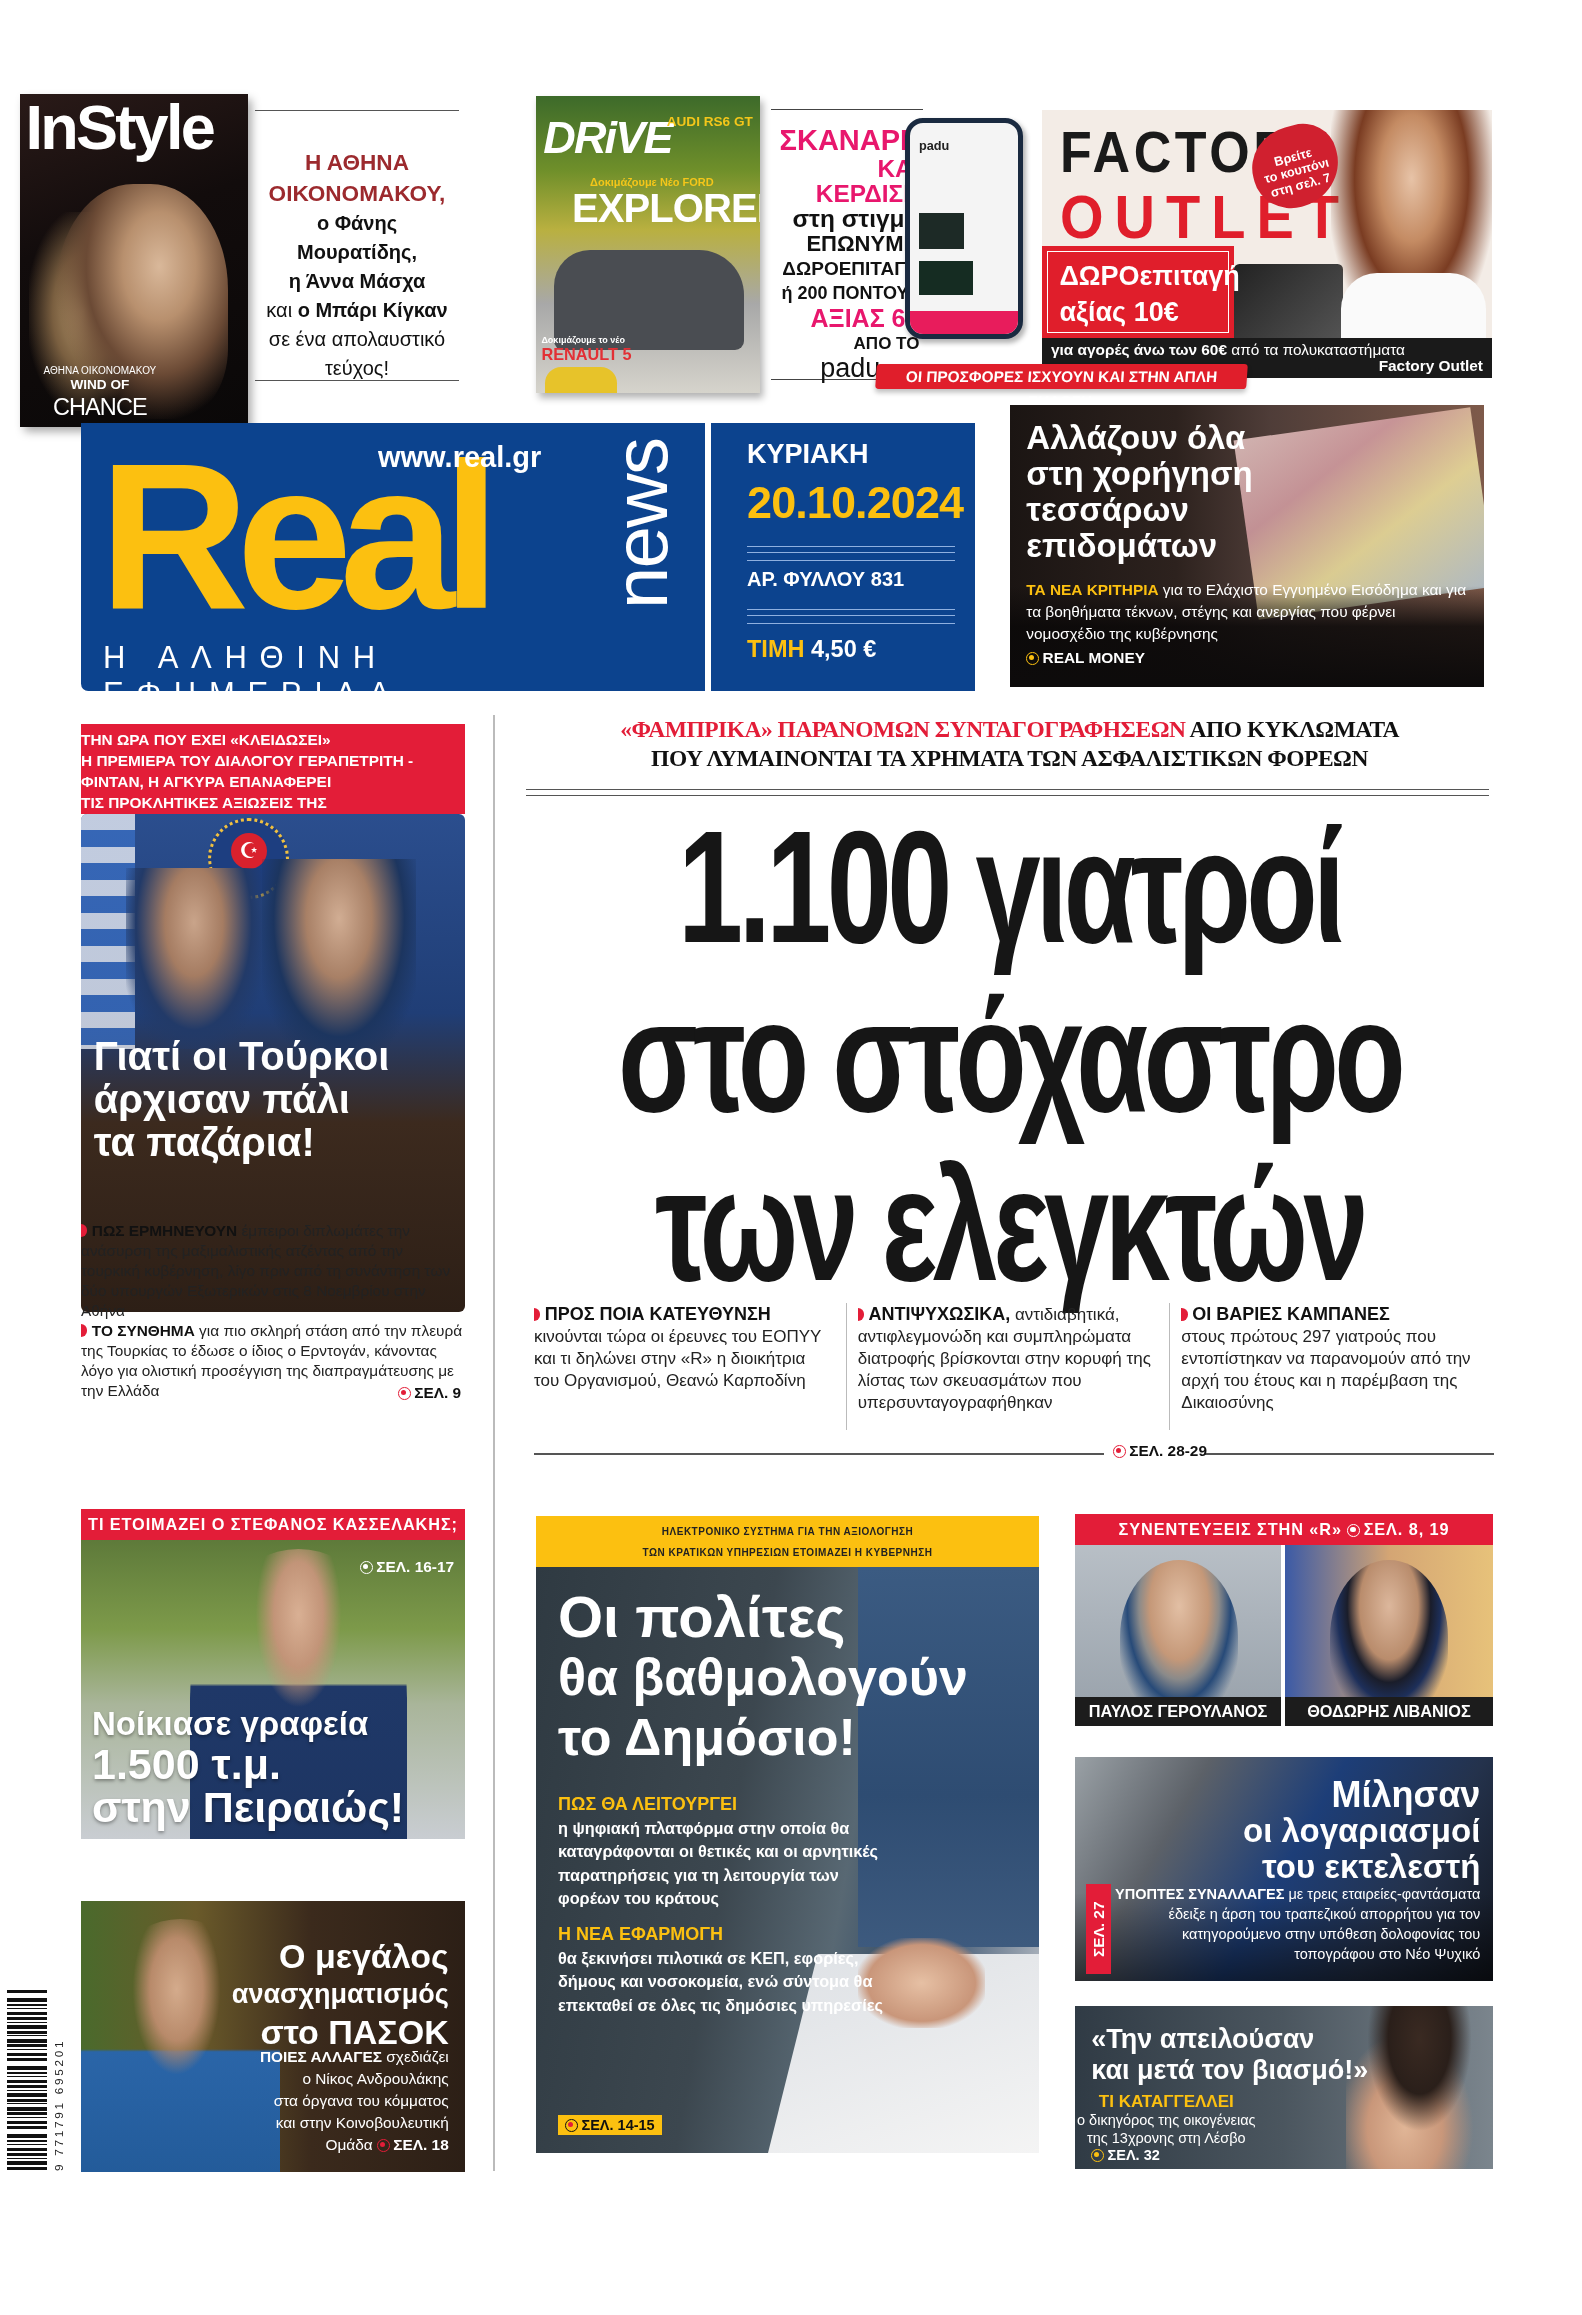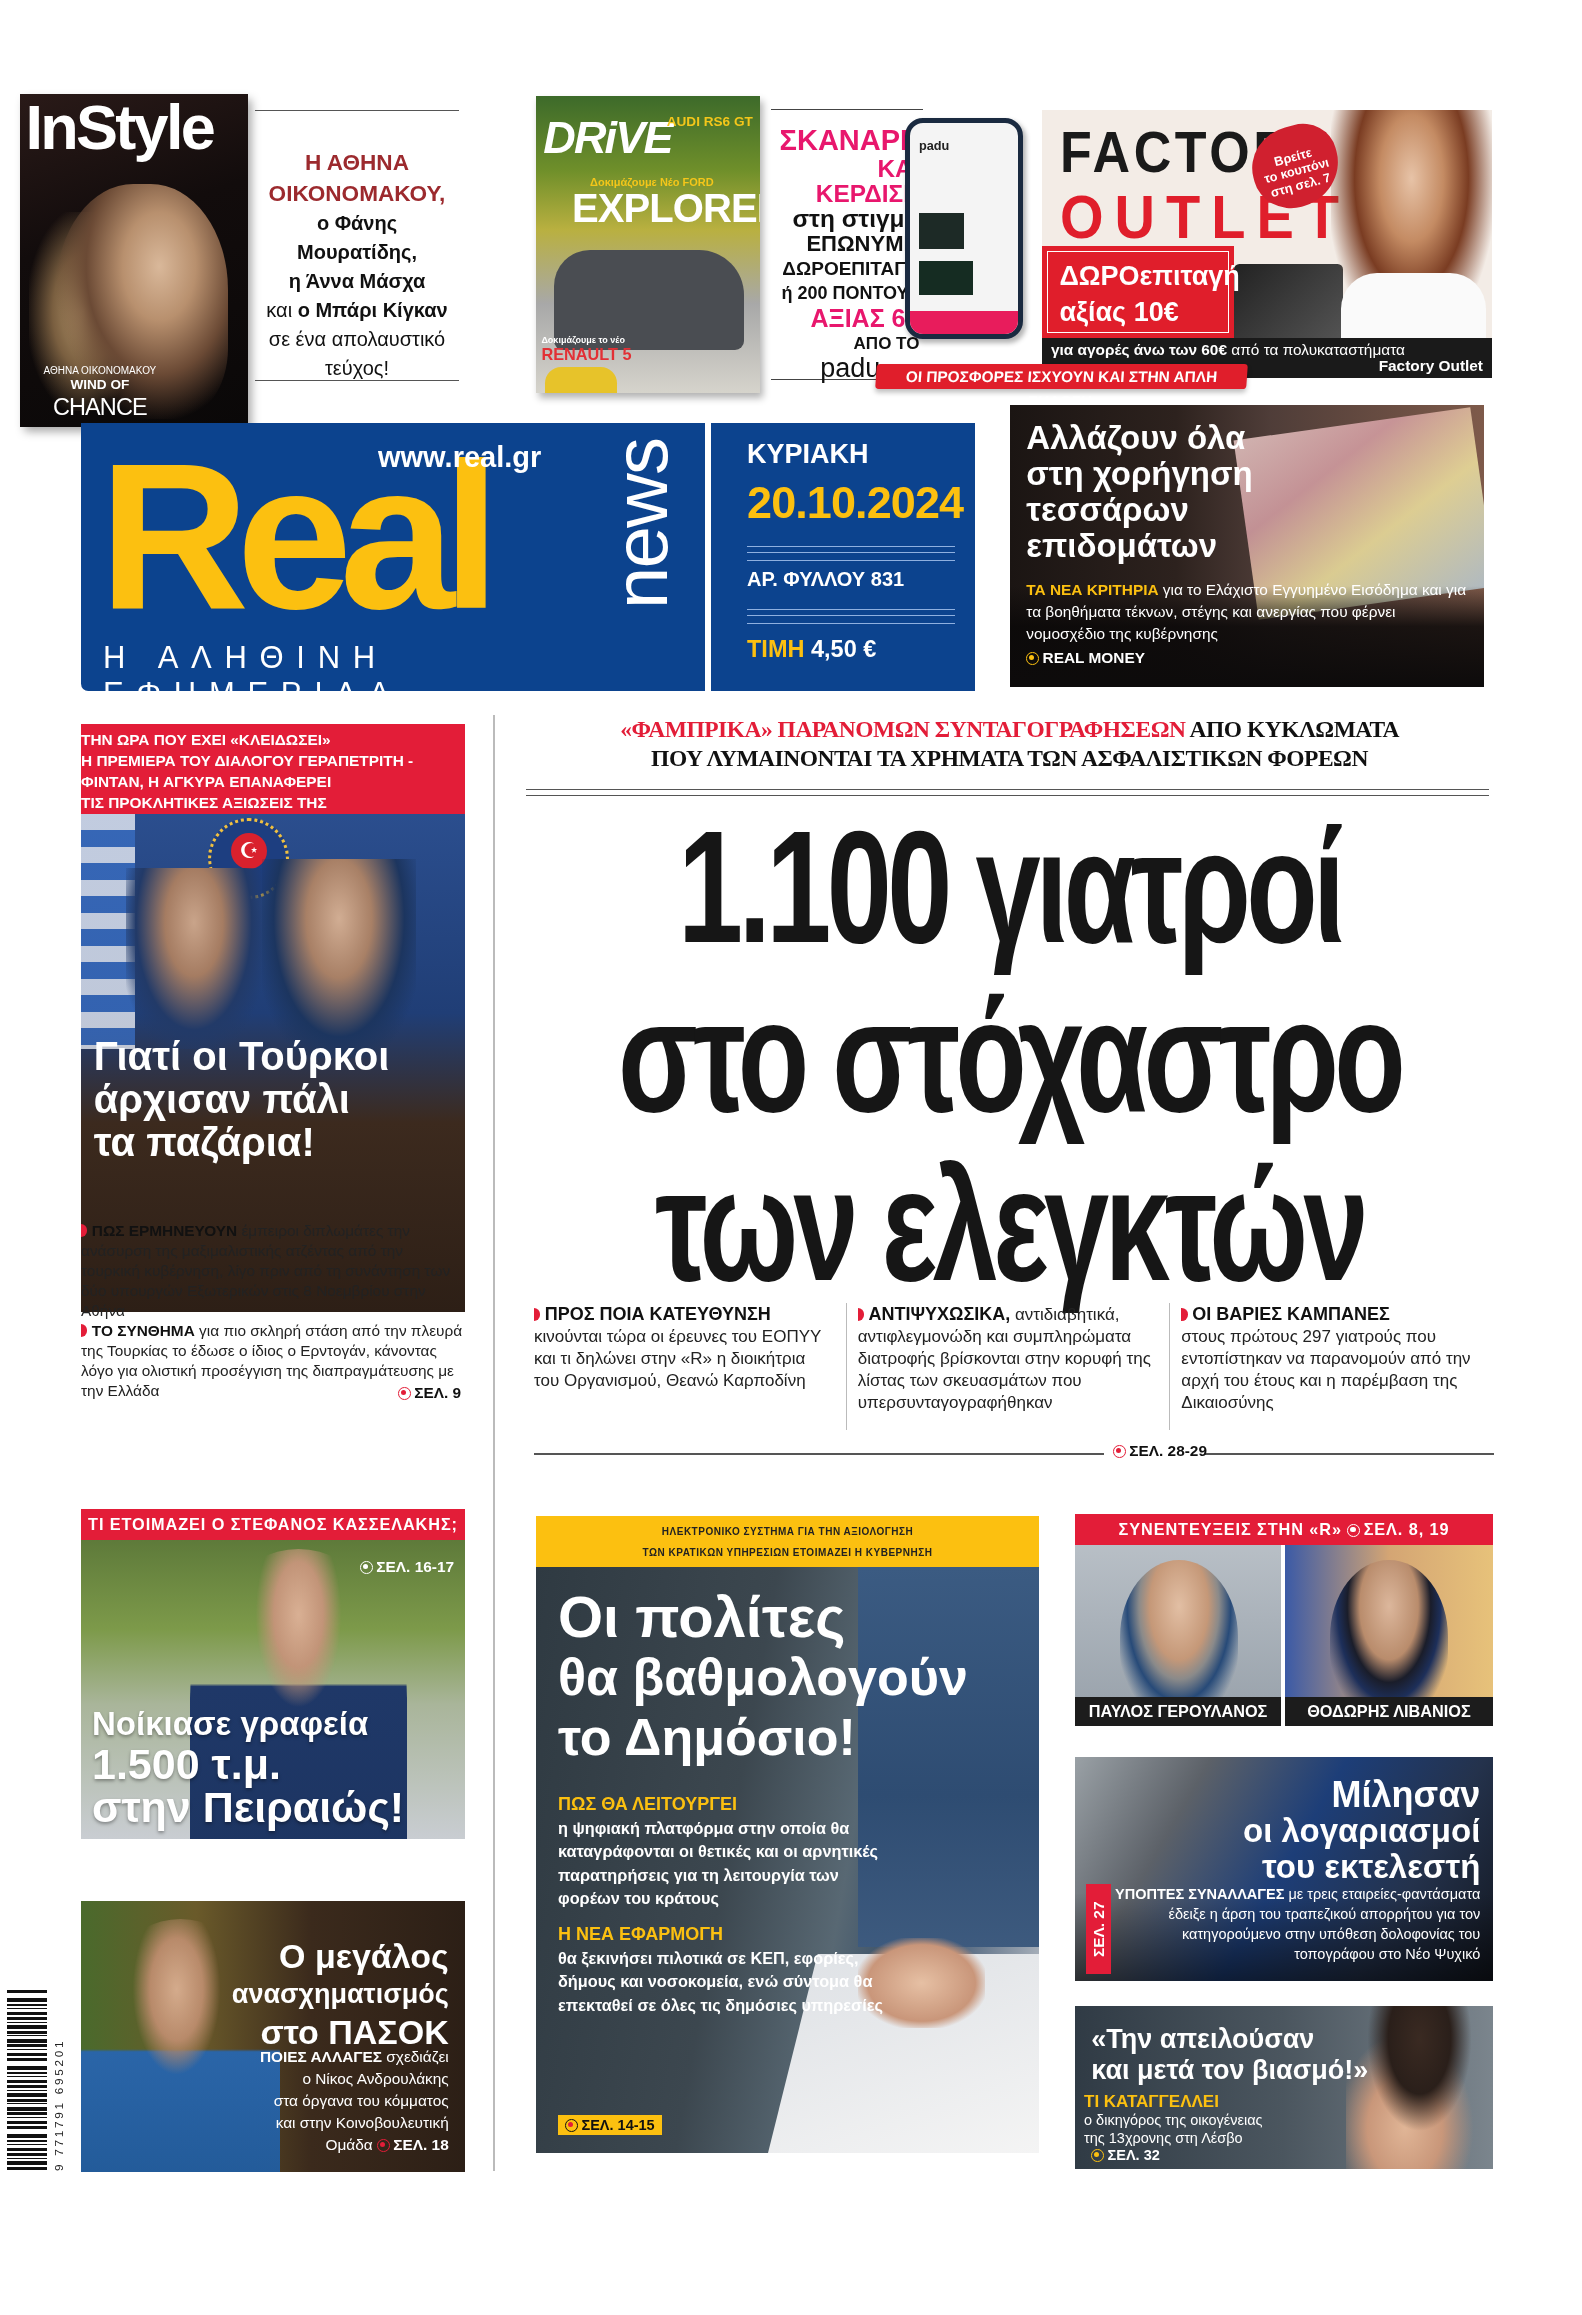--- a/index.html
+++ b/index.html
@@ -72,21 +72,21 @@
   .money { left: 1010px; top: 405px; width: 474px; height: 282px; background: linear-gradient(90deg, #1b1513 0%, #2d221e 35%, rgba(60,40,35,.9) 55%, #7e5a4a 100%); overflow: hidden; }
   .money .notes { position: absolute; left: 235px; top: 18px; width: 239px; height: 181px; background: linear-gradient(150deg, #e9c9c6 0%, #d7a0a5 30%, #f0e3a0 60%, #b6c9d8 100%); transform: rotate(-8deg); opacity: .85; }
   .money .fade { position: absolute; left: 0; top: 181px; width: 474px; height: 101px; background: linear-gradient(180deg, rgba(0,0,0,0) 0%, rgba(10,8,8,.85) 40%, #0d0b0b 100%); }
   .money .title { position: absolute; left: 16.3px; top: 14.5px; color: #fff; font-weight: 700; font-size: 33px; line-height: 36px; }
   .money .body { position: absolute; left: 16.3px; top: 174px; width: 452px; color: #fff; font-size: 15.4px; line-height: 22px; }
   .money .body b { color: #fcc010; font-weight: 700; }
   .money .ref { position: absolute; left: 16.3px; top: 244px; color: #fff; font-size: 15.4px; font-weight: 700; }
 
   
   .turk-head { left: 81px; top: 724px; width: 384px; height: 90px; background: #e31d38; color: #fff; font-size: 15.4px; font-weight: 700; line-height: 21px; padding-top: 5.4px; }
-  .turk-photo { left: 81px; top: 814px; width: 384px; height: 498px; background: linear-gradient(180deg,#2b4e8e 0%,#203e76 40%,#3c2a1e 62%,#2d1f16 100%); overflow: hidden; }
+  .turk-photo { left: 81px; top: 814px; width: 384px; height: 498px; background: linear-gradient(180deg,#2b4e8e 0%,#203e76 40%,#3c2a1e 62%,#2d1f16 100%); overflow: hidden; border-radius: 6px; }
   .turk-photo .flag { position: absolute; left: 0; top: 0; width: 54px; height: 235px; background: repeating-linear-gradient(180deg,#f4f6fb 0 16.3px,#3a6fc4 16.3px 33px); opacity: .75; }
   .turk-photo .seal { position: absolute; left: 127px; top: 3.6px; width: 81px; height: 81px; border-radius: 50%; background: #1d3e80; border: 3.6px dotted #f0c040; }
   .turk-photo .seal::after { content: "☪"; position: absolute; left: 20px; top: 12.7px; width: 36px; height: 36px; border-radius: 50%; background: #d9212d; color: #fff; font-size: 22px; text-align: center; line-height: 36px; }
   .turk-photo .m1 { position: absolute; left: 45px; top: 54px; width: 136px; height: 181px; background: radial-gradient(ellipse at 50% 30%, #c9a48a 0%, #a57c62 30%, #223a68 60%, rgba(0,0,0,0) 80%); }
   .turk-photo .m2 { position: absolute; left: 181px; top: 45px; width: 154px; height: 199px; background: radial-gradient(ellipse at 50% 30%, #d1ad93 0%, #a88066 30%, #1c355f 60%, rgba(0,0,0,0) 80%); }
   .turk-photo .title { position: absolute; left: 12.7px; top: 221px; color: #fff; font-weight: 700; font-size: 40px; line-height: 43px; }
   .turk-bullets { left: 81px; top: 1221px; width: 384px; font-size: 15.4px; line-height: 20px; color: #222; }
   .turk-bullets p { margin-bottom: 0; }
   .turk-bullets b { font-weight: 700; color: #111; }
   .bullet-mark { display: inline-block; width: 6.3px; height: 12.7px; background: #e31d38; border-radius: 0 6.3px 6.3px 0; margin-right: 4.5px; vertical-align: -0.9px; }
@@ -160,21 +160,21 @@
   .exec .title { position: absolute; right: 12.7px; top: 20px; text-align: right; color: #fff; font-weight: 700; font-size: 36px; line-height: 36px; }
   .exec .title .sm { font-size: 33px; }
   .exec .body { position: absolute; right: 12.7px; top: 127px; width: 380px; text-align: right; color: #fff; font-size: 14.5px; line-height: 20px; }
   .exec .body b { font-weight: 700; }
   .exec .vref { position: absolute; left: 11px; top: 127px; width: 25px; height: 90px; background: #e31d38; color: #fff; font-weight: 700; font-size: 15.4px; writing-mode: vertical-rl; transform: rotate(180deg); text-align: center; line-height: 25px; }
   .exec .shade { position: absolute; left: 0; top: 136px; width: 418px; height: 89px; background: linear-gradient(180deg,rgba(0,0,0,0),rgba(0,0,0,.55)); }
 
   .lesvos { left: 1075px; top: 2006px; width: 418px; height: 163px; background: linear-gradient(90deg,#303b45 0%,#4b565f 50%,#7b858d 100%); overflow: hidden; }
   .lesvos .girl { position: absolute; left: 271px; top: 0; width: 147px; height: 163px; background: radial-gradient(ellipse at 50% 20%, #3a2a22 0%, #2a1f1a 30%, rgba(0,0,0,0) 50%), radial-gradient(ellipse at 40% 75%, #e0b596 0%, #c9977a 30%, rgba(0,0,0,0) 55%); }
   .lesvos .title { position: absolute; left: 16.3px; top: 18px; color: #fff; font-weight: 700; font-size: 27px; line-height: 31px; }
-  .lesvos .body { position: absolute; left: 9px; top: 87px; color: #fff; font-size: 14.5px; line-height: 18px; }
+  .lesvos .body { position: absolute; left: 2px; top: 87px; color: #fff; font-size: 14.5px; line-height: 18px; text-align: center; }
   .lesvos .body b { color: #fcc010; font-size: 17px; display: block; }
   .lesvos .ref { position: absolute; left: 16.3px; top: 141px; color: #fff; font-weight: 700; font-size: 14.5px; }
 </style>
 </head>
 <body>
 
 <div class="abs instyle-cover">
   <div class="hair"></div>
   <div class="face"></div>
   <div class="logo">InStyle</div>

